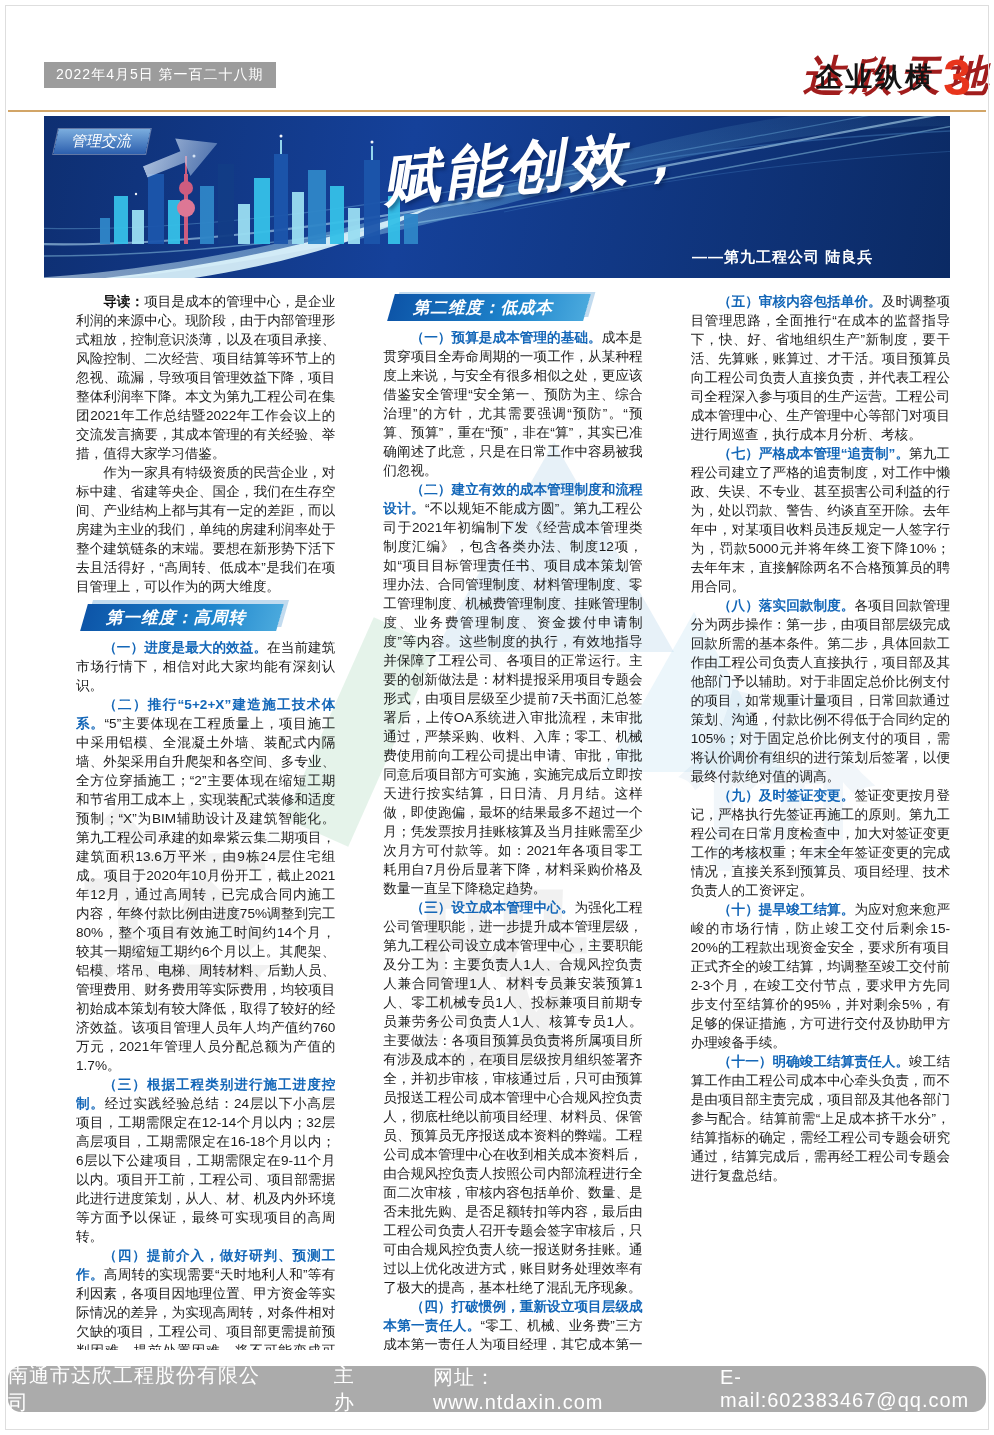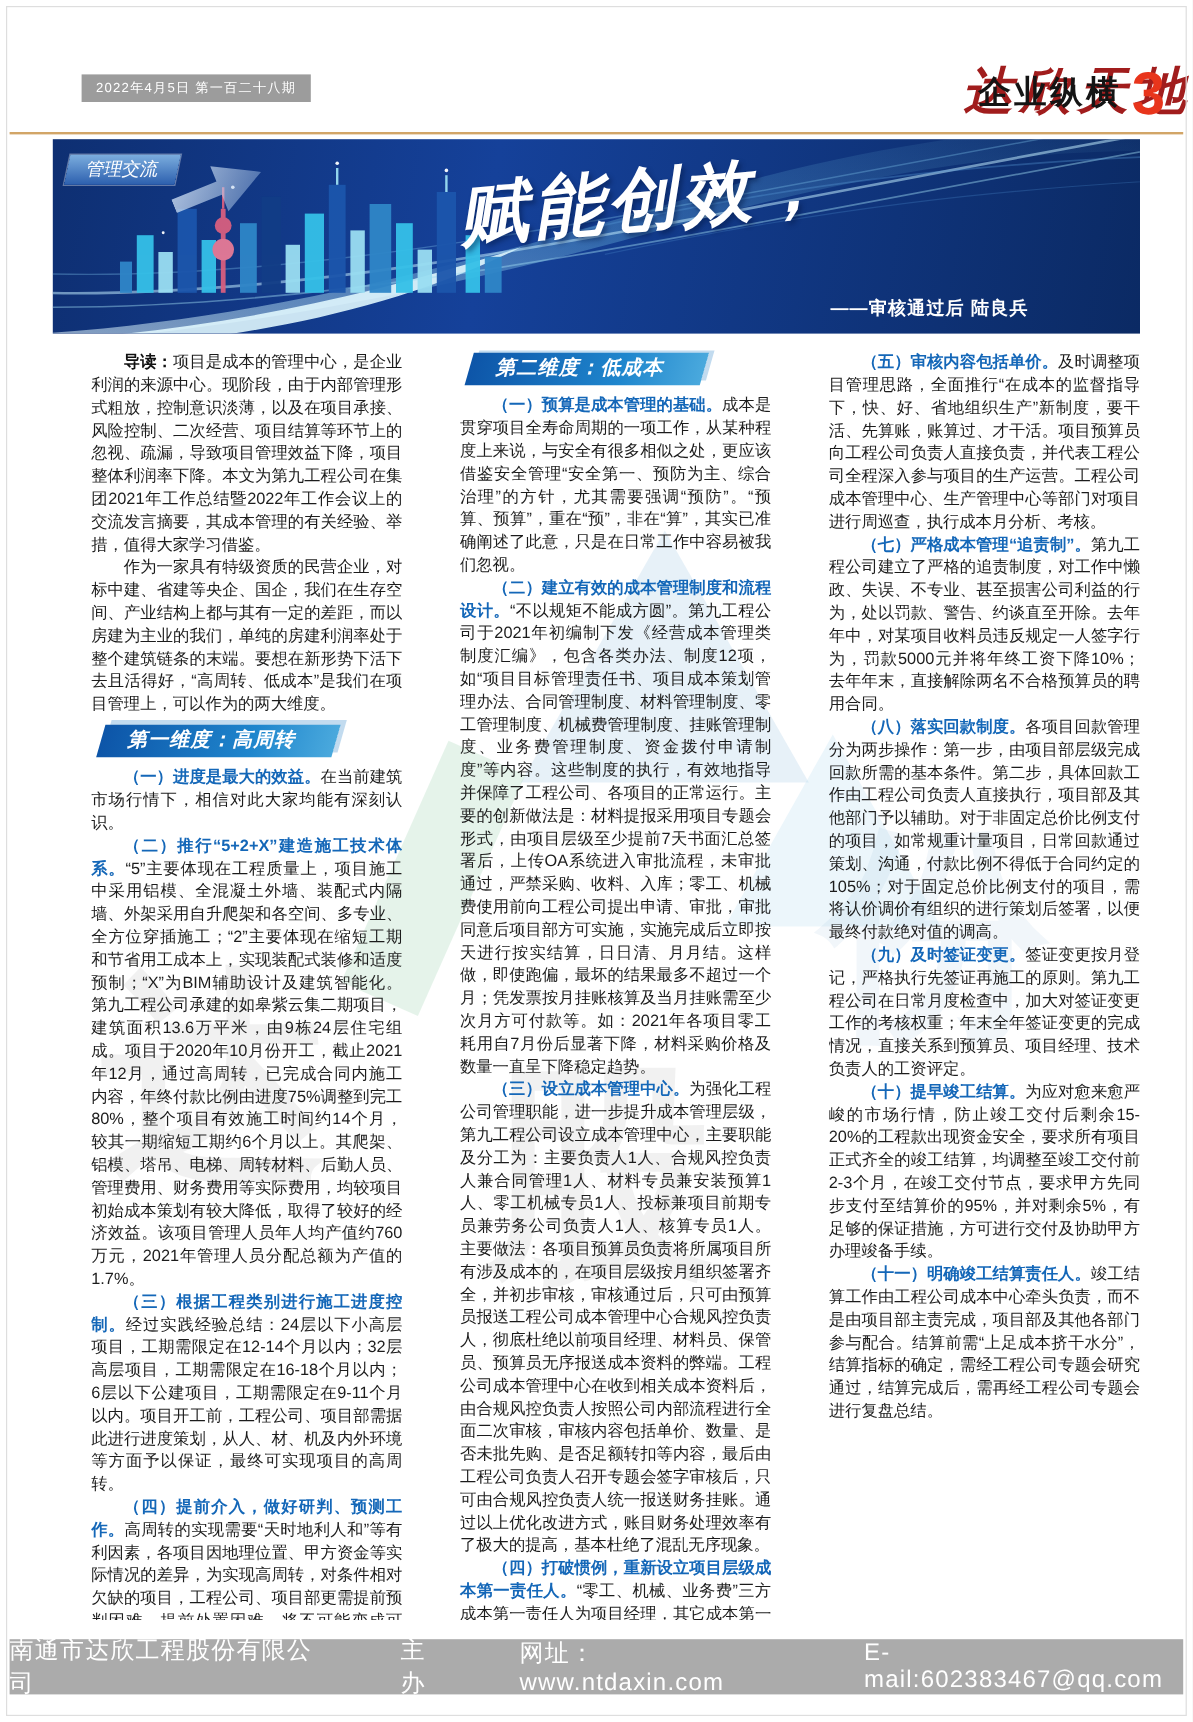--- a/index.html
+++ b/index.html
@@ -2,21 +2,21 @@
 <html><head>
 <meta charset="utf-8">
 <style>
   html,body{margin:0;padding:0;background:#e9e9e9;}
   .page{position:relative;width:994px;height:1435px;background:#ffffff;margin:0 auto;overflow:hidden;
         font-family:"Liberation Sans","DejaVu Sans",sans-serif;color:#1a1a1a;}
   .frame{position:absolute;inset:5px;border:1px solid #dedede;pointer-events:none;z-index:5;}
 
   
   .date-box{position:absolute;left:44px;top:62px;background:#9c9c9c;color:#fff;
-            font-size:11px;padding:4px 12px;letter-spacing:1px;z-index:2;margin-left:24px;}
+            font-size:14px;padding:4px 12px;letter-spacing:1px;z-index:2;}
   .masthead{position:absolute;left:0;right:0;top:48px;text-align:right;
             font-family:"DejaVu Serif","Liberation Serif",serif;font-style:italic;font-weight:bold;
             font-size:42px;color:#a11d1d;letter-spacing:6px;z-index:1;}
   .section-wrap{position:absolute;right:23px;top:52px;display:flex;align-items:flex-end;gap:8px;z-index:2;}
   .section-name{font-size:27px;font-weight:bold;color:#141414;letter-spacing:3px;line-height:50px;}
   .page-num{font-size:50px;font-weight:bold;color:#e8351c;line-height:48px;}
   .gold-rule{position:absolute;left:8px;right:8px;top:110px;height:2px;background:#d2a567;}
 
   
   .banner{position:absolute;left:44px;top:116px;width:906px;height:162px;overflow:hidden;
@@ -58,21 +58,21 @@
   .wm-green{left:282px;top:330px;width:70px;height:220px;background:rgba(170,215,185,.30);
         transform:rotate(24deg);}
   .wm-char{color:rgba(60,60,60,.07);font-weight:bold;font-size:190px;font-family:"DejaVu Serif",serif;}
   .wm-c1{left:40px;top:480px;}
   .wm-c2{left:360px;top:560px;}
   .wm-c3{left:640px;top:360px;color:rgba(120,170,210,.10);}
 
   
   .footer-bar{position:absolute;left:8px;right:8px;top:1366px;height:46px;background:#ababab;
         display:flex;align-items:center;justify-content:center;gap:58px;color:#fff;
-        font-size:20px;letter-spacing:1px;z-index:2;}
+        font-size:20px;letter-spacing:1px;z-index:2;border-radius:13px;}
 </style>
 </head>
 <body>
 
 <div class="page">
   <div class="frame"></div>
 
   <div class="date-box">2022年4月5日  第一百二十八期</div>
   <div class="masthead">达欣天地</div>
   <div class="section-wrap">
@@ -124,21 +124,21 @@
         <rect x="360" y="98" width="14" height="30" fill="#2f86c8"></rect>
         <circle cx="150" cy="40" r="1.5" fill="#ffffff"></circle>
         <circle cx="237" cy="20" r="1.5" fill="#ffffff"></circle>
         <circle cx="328" cy="26" r="1.5" fill="#ffffff"></circle>
         <circle cx="92" cy="78" r="1.2" fill="#ffffff"></circle>
       </g>
     </svg>
     <div class="b-tag-arrow"></div>
     <div class="b-tag">管理交流</div>
     <div class="b-callig">赋能创效，</div>
-    <div class="b-byline">——审核通过后 陆良兵</div>
+    <div class="b-byline">——第九工程公司 陆良兵</div>
   </div>
 
   <div class="article-wrap">
     <div class="wm wm-tri1"></div>
     <div class="wm wm-tri2"></div>
     <div class="wm wm-green"></div>
     <div class="wm wm-char wm-c1">达</div>
     <div class="wm wm-char wm-c2">股</div>
     <div class="wm wm-char wm-c3">份</div>
 

